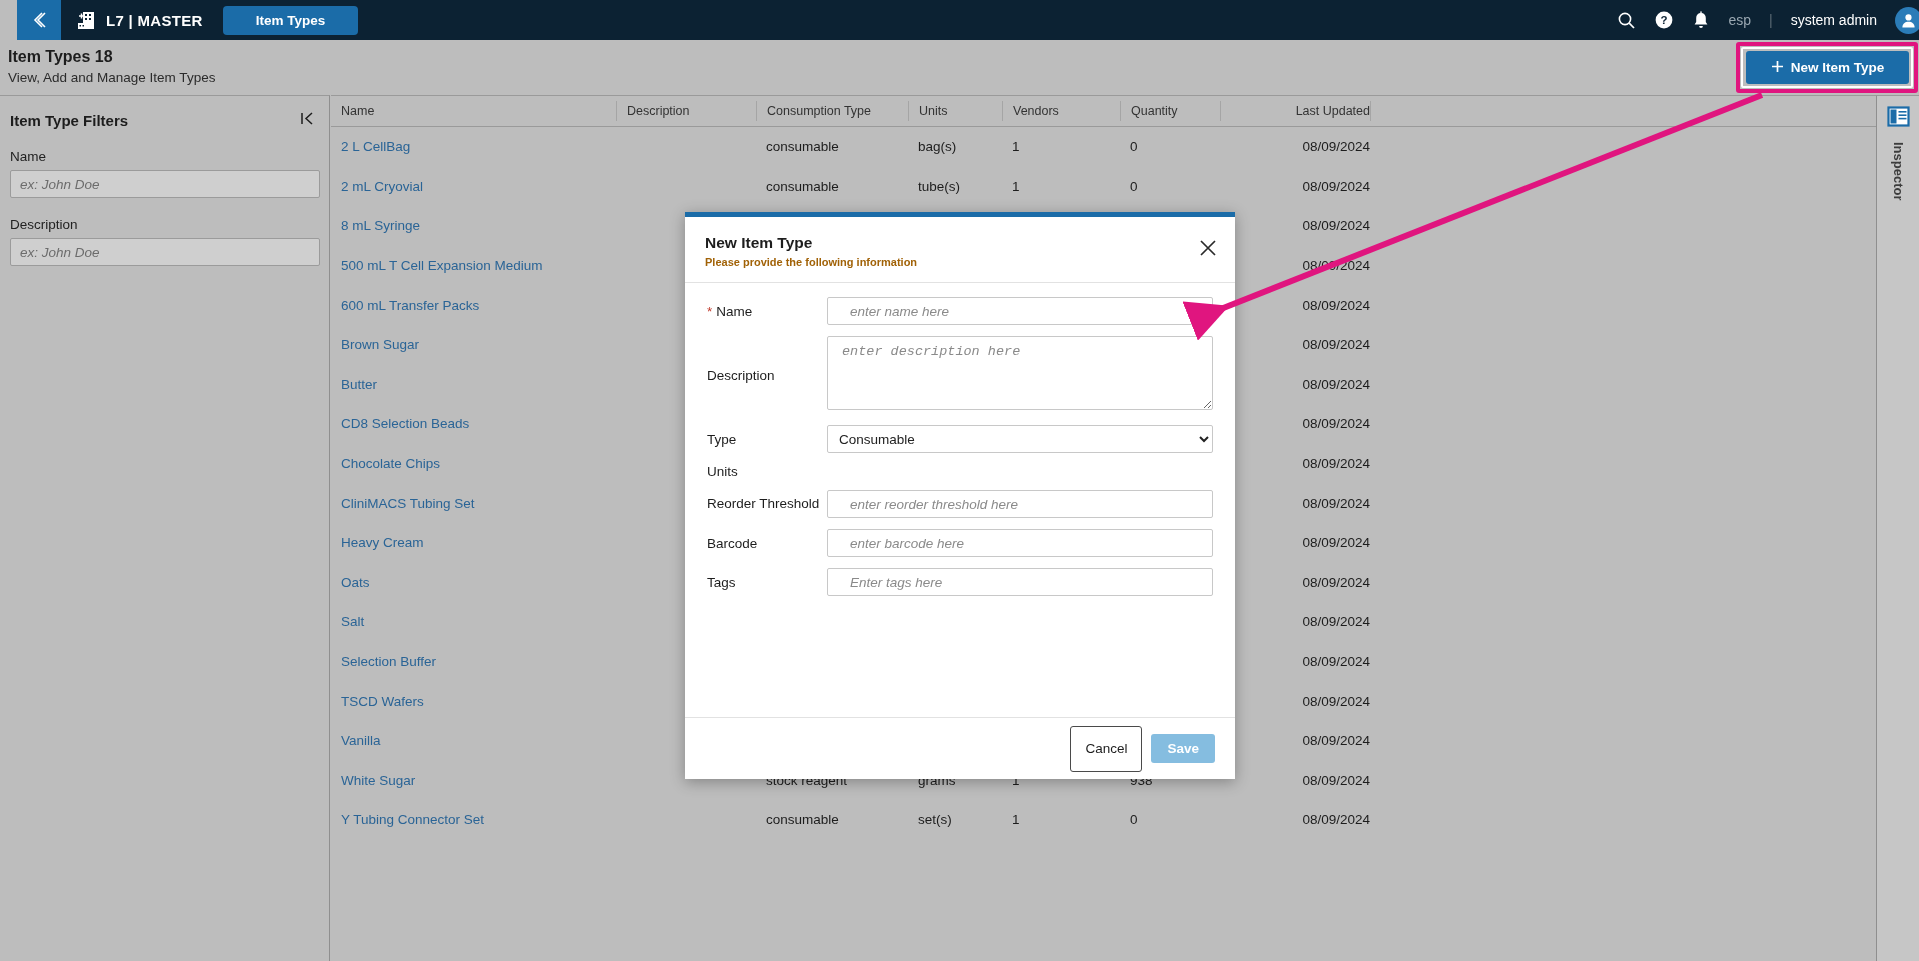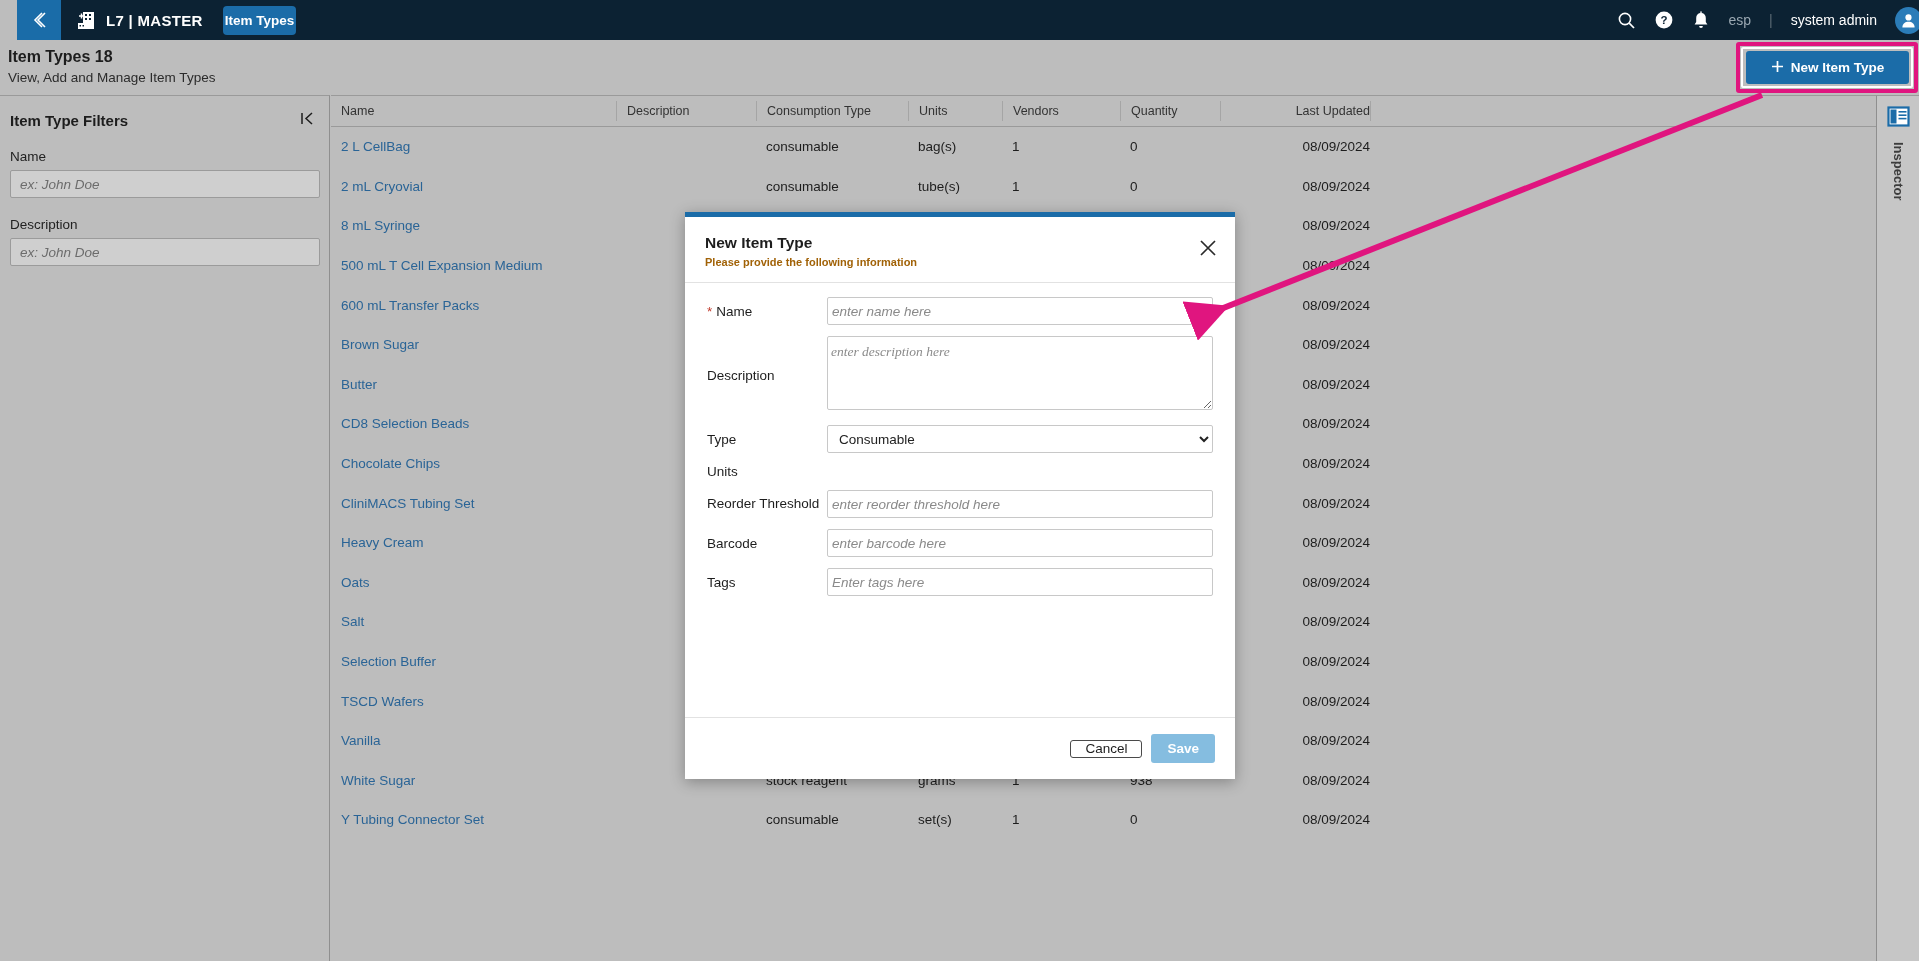--- a/index.html
+++ b/index.html
@@ -25,21 +25,21 @@
   .brand-logo {
     margin-left: 14px; width: 22px; height: 22px;
     display: flex; align-items: center; justify-content: center;
   }
   .brand-title {
     color: #ffffff; font-size: 15px; font-weight: bold;
     margin-left: 9px; letter-spacing: .3px; white-space: nowrap;
   }
   .nav-tab {
     margin-left: 20px; background: #1b6ca8; color: #fff;
-    font-size: 13.5px; font-weight: bold; padding: 7px 2px;
+    font-size: 13.5px; font-weight: bold; padding: 7px 33px;
     border-radius: 4px; cursor: pointer; white-space: nowrap;
   }
   .nav-right {
     margin-left: auto; display: flex; align-items: center;
     gap: 18px; padding-right: 14px;
   }
   .nav-icon { cursor: pointer; display: flex; align-items: center; justify-content: center; }
   .nav-lang { color: #9aa7b1; font-size: 14px; cursor: pointer; }
   .nav-sep { color: #5b6973; font-size: 14px; }
   .nav-user { color: #ffffff; font-size: 14px; white-space: nowrap; cursor: pointer; }
@@ -162,43 +162,43 @@
   .frow { display: flex; align-items: center; margin-bottom: 11px; }
   .frow.tall { align-items: center; }
   .flabel {
     width: 120px; font-size: 13.5px; color: #1d1d1d;
     display: flex; align-items: flex-start; gap: 4px;
   }
   .req { color: #c0392b; font-size: 13.5px; }
   .fctl { flex: 1; }
   .tinput {
     width: 100%; height: 28px; border: 1px solid #c8c8c8; border-radius: 2px;
-    padding: 0 4px; font-size: 13.5px; font-family: inherit; color: #222; background: #fff;
+    padding: 0 22px; font-size: 13.5px; font-family: inherit; color: #222; background: #fff;
   }
   .tinput::placeholder { color: #8a8a8a; font-style: italic; }
   .tarea {
     width: 100%; height: 74px; border: 1px solid #c8c8c8; border-radius: 2px;
-    padding: 7px 3px; font-size: 13.5px; font-family: Liberation Serif, serif; color: #15803d;
+    padding: 7px 14px; font-size: 13.5px; font-family: Liberation Mono, monospace; color: #15803d;
     resize: vertical; background: #fff;
   }
   .tarea::placeholder { color: #8a8a8a; font-style: italic; }
   .tselect {
     width: 100%; height: 28px; border: 1px solid #c8c8c8; border-radius: 2px;
     padding: 0 7px; font-size: 13.5px; font-family: inherit; color: #222;
     background: #fff; cursor: pointer;
   }
   .label-2l { line-height: 1.28; }
   .modal-foot {
     position: absolute; left: 0; bottom: 0; width: 100%; height: 62px;
     border-top: 1px solid #e2e2e2;
     display: flex; align-items: center; justify-content: flex-end; gap: 9px;
     padding-right: 20px;
   }
   .btn-cancel {
-    height: 18px; padding: 0 14px; background: #fff; border: 1px solid #4a4a4a;
+    height: 46px; padding: 0 14px; background: #fff; border: 1px solid #4a4a4a;
     border-radius: 3px; font-size: 13.5px; font-family: inherit; color: #1d1d1d; cursor: pointer;
   }
   .btn-save {
     height: 29px; padding: 0 16px; background: #85bde0; border: none;
     border-radius: 3px; font-size: 13.5px; font-weight: bold; font-family: inherit;
     color: #ffffff; cursor: pointer;
   }
 
   
   .annot { position: absolute; left: 0; top: 0; width: 1919px; height: 961px; pointer-events: none; }

